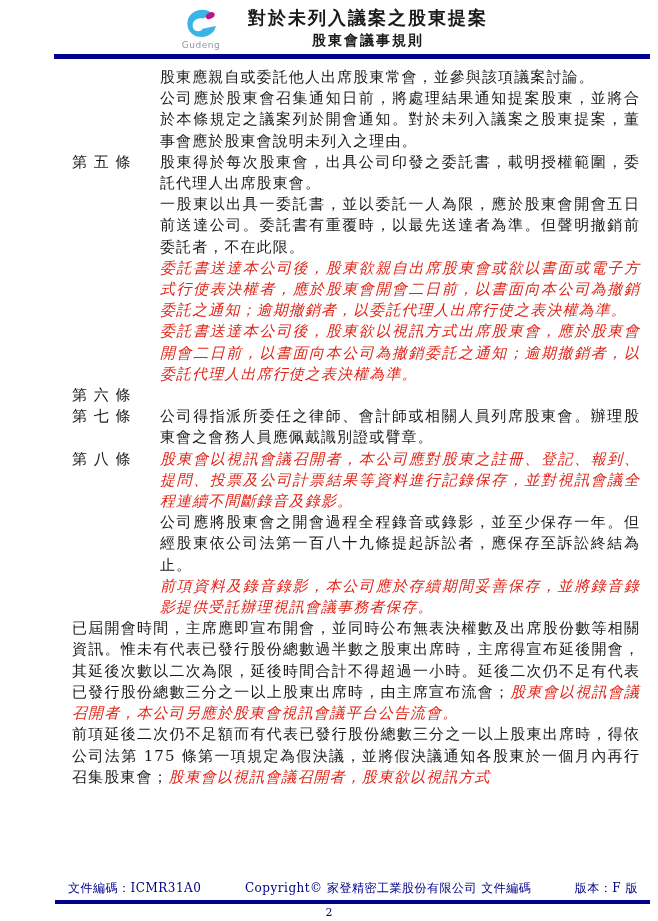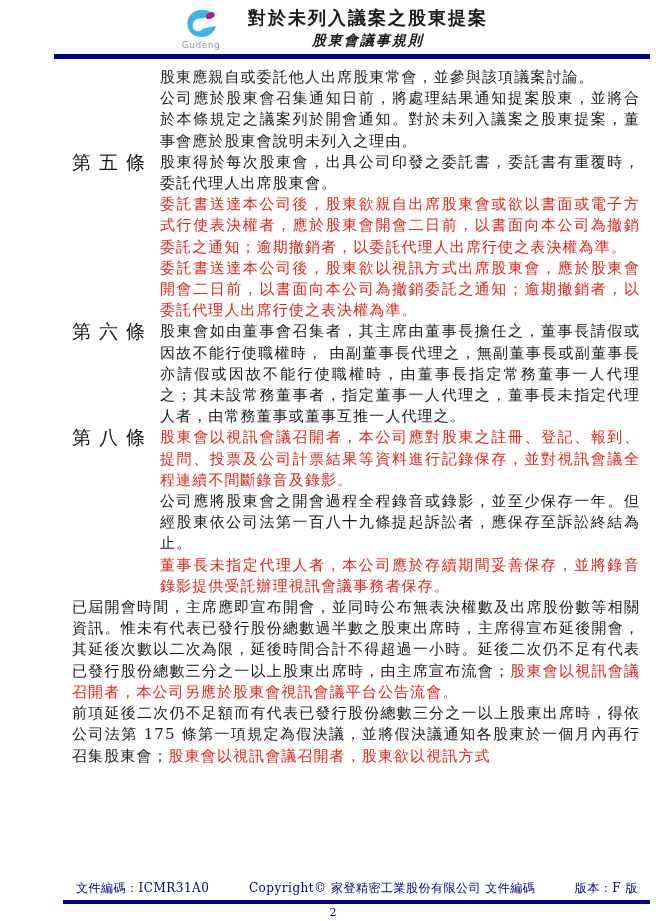--- a/index.html
+++ b/index.html
@@ -16,31 +16,31 @@
     font-family:"DejaVu Serif","Liberation Serif",serif;
     color:var(--ink);overflow:hidden;
   }
   
   .header{display:flex;align-items:center;justify-content:center;gap:16px;padding-top:7px;height:50px;}
   .logo{display:flex;flex-direction:column;align-items:center;width:62px;}
   .logo svg{width:40px;height:32px;display:block;}
   .logo-text{font-size:9px;color:#8a96a3;letter-spacing:.5px;font-family:"DejaVu Sans","Liberation Sans",sans-serif;}
   .titles{text-align:center;}
   .company-name{font-size:18px;font-weight:bold;letter-spacing:2px;line-height:1.2;}
-  .doc-title{font-size:14px;font-weight:bold;letter-spacing:2px;margin-top:3px;font-style:italic;}
+  .doc-title{font-size:14px;font-weight:bold;letter-spacing:2px;margin-top:3px;}
   .header-rule{height:5px;background:var(--navy);margin:4px 8px 0 54px;}
   
   .content{padding:8px 18px 0 72px;}
   .article-row{display:flex;}
-  .article-label{flex:0 0 88px;font-size:19px;letter-spacing:1px;line-height:21.2px;white-space:nowrap;}
+  .article-label{flex:0 0 88px;font-size:15px;letter-spacing:1px;line-height:21.2px;white-space:nowrap;}
   .article-body{flex:1;min-width:0;}
   p.para{margin:0;font-size:15px;line-height:21.2px;text-align:justify;letter-spacing:1.1px;}
-  p.para span.red{color:var(--red);}
+  p.para span.red{color:var(--red);font-style:italic;}
   
-  .footer{position:absolute;left:8px;right:0;bottom:2px;}
+  .footer{position:absolute;left:0;right:0;bottom:2px;}
   .footer-text-row{
     display:flex;justify-content:space-between;align-items:baseline;
     padding:0 20px 0 68px;color:var(--navy);font-size:12px;letter-spacing:.5px;
   }
   .footer-rule{height:4px;background:var(--navy);margin:3px 8px 0 55px;}
   .page-number{text-align:center;font-size:11px;color:var(--navy);margin-top:2px;}
 </style>
 </head>
 <body>
 
@@ -65,37 +65,41 @@
       <div class="article-row">
         <div class="article-label"></div>
         <div class="article-body">
           <p class="para"><span>股東應親自或委託他人出席股東常會，並參與該項議案討論。</span></p>
           <p class="para"><span>公司應於股東會召集通知日前，將處理結果通知提案股東，並將合於本條規定之議案列於開會通知。對於未列入議案之股東提案，董事會應於股東會說明未列入之理由。</span></p>
         </div>
       </div>
       <div class="article-row">
         <div class="article-label">第 五 條</div>
         <div class="article-body">
-          <p class="para"><span>股東得於每次股東會，出具公司印發之委託書，委託書有重覆時，委託代理人出席股東會。</span></p>
+          <p class="para"><span>股東得於每次股東會，出具公司印發之委託書，載明授權範圍，委託代理人出席股東會。</span></p>
+          <p class="para"><span>一股東以出具一委託書，並以委託一人為限，應於股東會開會五日前送達公司。委託書有重覆時，以最先送達者為準。但聲明撤銷前委託者，不在此限。</span></p>
           <p class="para"><span class="red">委託書送達本公司後，股東欲親自出席股東會或欲以書面或電子方式行使表決權者，應於股東會開會二日前，以書面向本公司為撤銷委託之通知；逾期撤銷者，以委託代理人出席行使之表決權為準。</span></p>
           <p class="para"><span class="red">委託書送達本公司後，股東欲以視訊方式出席股東會，應於股東會開會二日前，以書面向本公司為撤銷委託之通知；逾期撤銷者，以委託代理人出席行使之表決權為準。</span></p>
         </div>
       </div>
       <div class="article-row">
         <div class="article-label">第 六 條</div>
+      </div>
+      <div class="article-row">
+        <div class="article-label">第 七 條</div>
         <div class="article-body">
-          <p class="para"><span>股東會如由董事會召集者，其主席由董事長擔任之，董事長請假或因故不能行使職權時， 由副董事長代理之，無副董事長或副董事長亦請假或因故不能行使職權時，由董事長指定常務董事一人代理之；其未設常務董事者，指定董事一人代理之，董事長未指定代理人者，由常務董事或董事互推一人代理之。</span></p>
+          <p class="para"><span>公司得指派所委任之律師、會計師或相關人員列席股東會。辦理股東會之會務人員應佩戴識別證或臂章。</span></p>
         </div>
       </div>
       <div class="article-row">
         <div class="article-label">第 八 條</div>
         <div class="article-body">
           <p class="para"><span class="red">股東會以視訊會議召開者，本公司應對股東之註冊、登記、報到、提問、投票及公司計票結果等資料進行記錄保存，並對視訊會議全程連續不間斷錄音及錄影。</span></p>
           <p class="para"><span>公司應將股東會之開會過程全程錄音或錄影，並至少保存一年。但經股東依公司法第一百八十九條提起訴訟者，應保存至訴訟終結為止。</span></p>
-          <p class="para"><span class="red">董事長未指定代理人者，本公司應於存續期間妥善保存，並將錄音錄影提供受託辦理視訊會議事務者保存。</span></p>
+          <p class="para"><span class="red">前項資料及錄音錄影，本公司應於存續期間妥善保存，並將錄音錄影提供受託辦理視訊會議事務者保存。</span></p>
         </div>
       </div>
       <div class="article-row">
         <div class="article-body">
           <p class="para"><span>已屆開會時間，主席應即宣布開會，並同時公布無表決權數及出席股份數等相關資訊。惟未有代表已發行股份總數過半數之股東出席時，主席得宣布延後開會，其延後次數以二次為限，延後時間合計不得超過一小時。延後二次仍不足有代表已發行股份總數三分之一以上股東出席時，由主席宣布流會；</span><span class="red">股東會以視訊會議召開者，本公司另應於股東會視訊會議平台公告流會。</span></p>
           <p class="para"><span>前項延後二次仍不足額而有代表已發行股份總數三分之一以上股東出席時，得依公司法第 175 條第一項規定為假決議，並將假決議通知各股東於一個月內再行召集股東會；</span><span class="red">股東會以視訊會議召開者，股東欲以視訊方式</span></p>
         </div>
       </div>
     </div>
 

